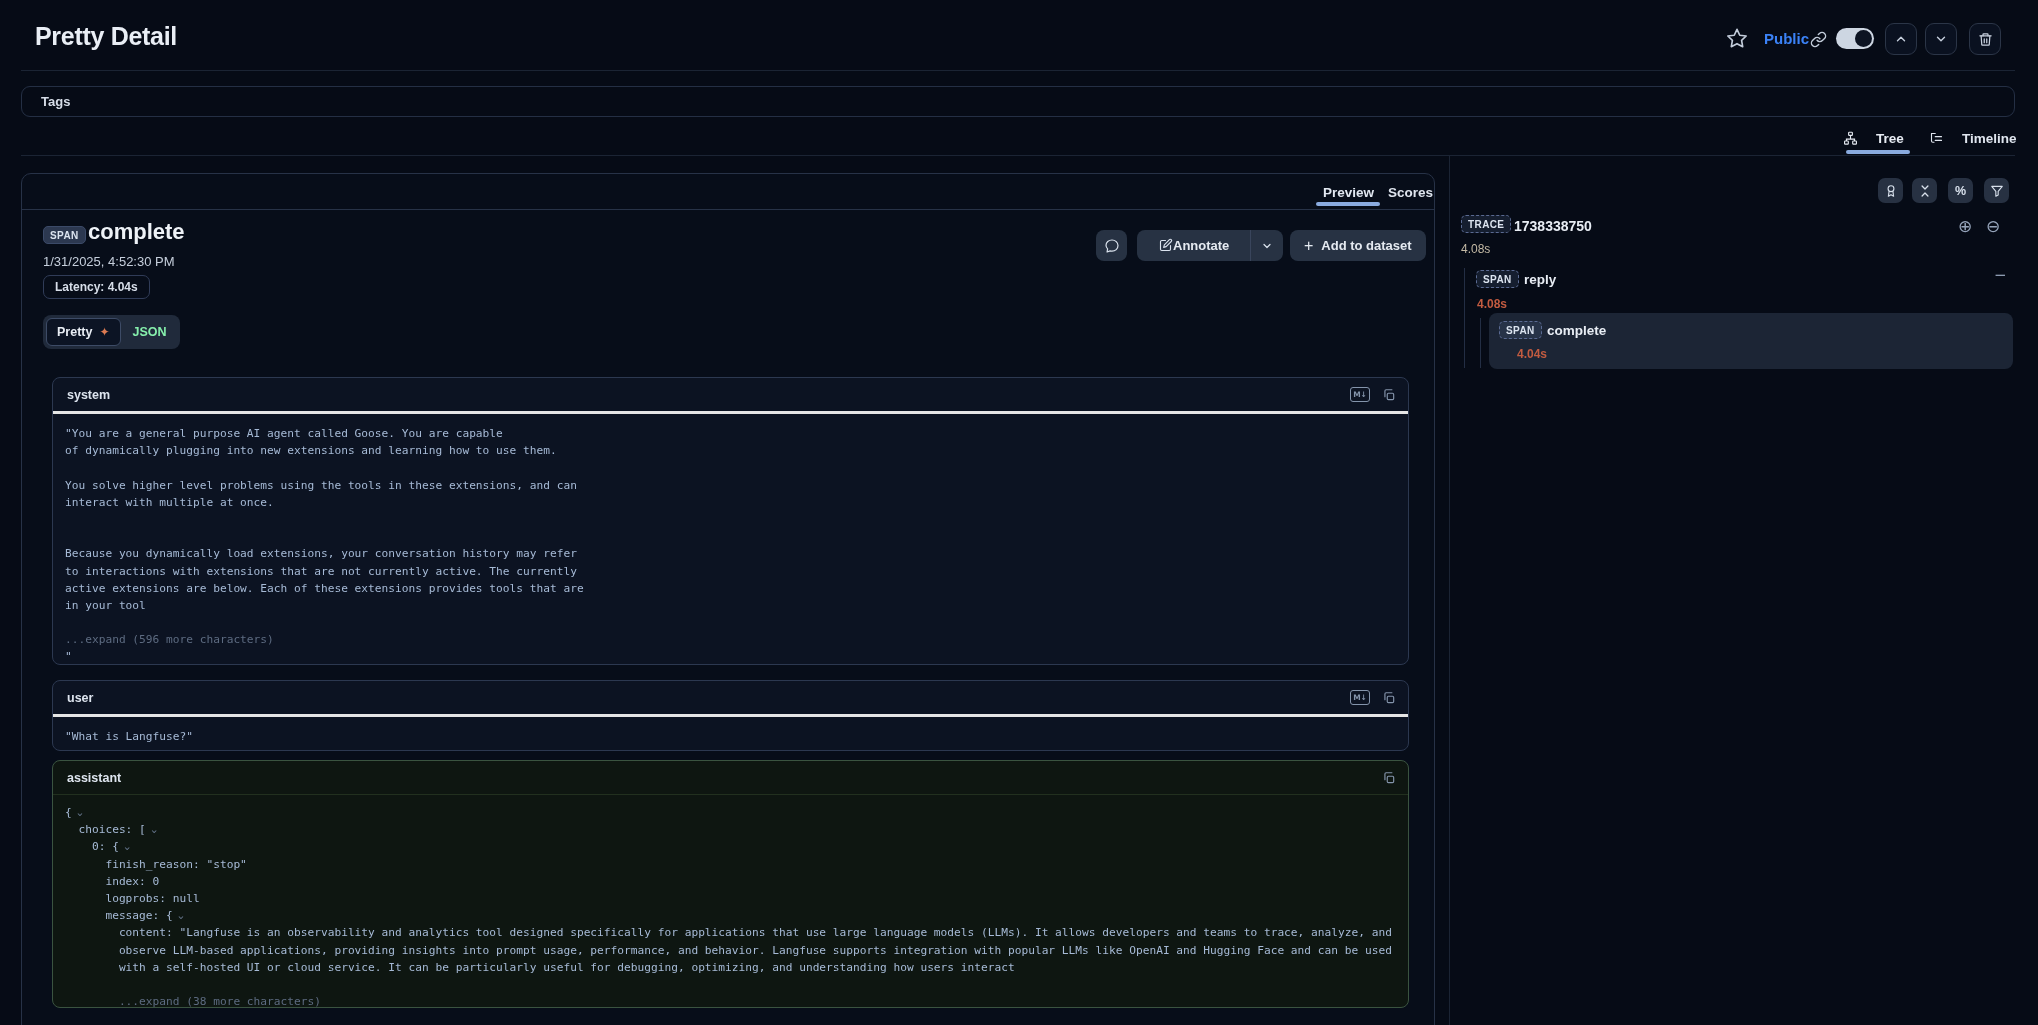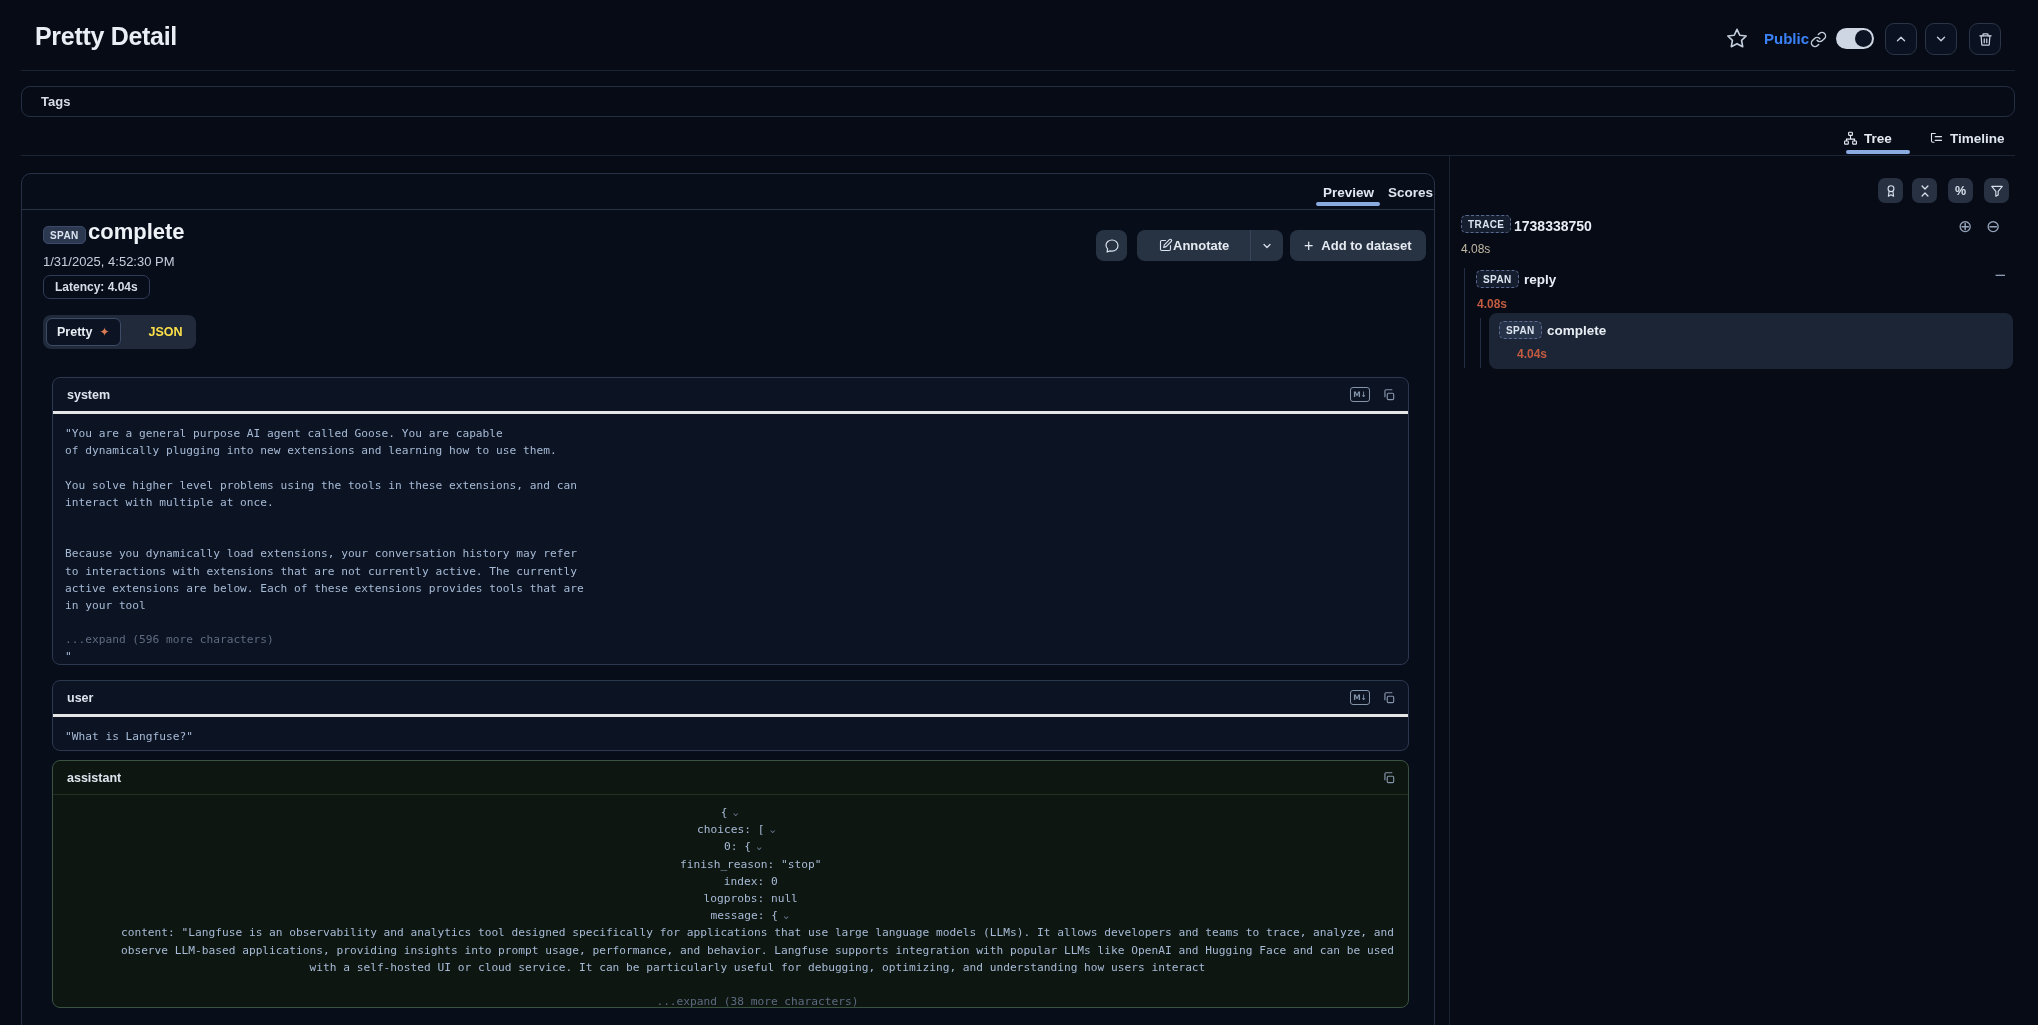--- a/index.html
+++ b/index.html
@@ -14,40 +14,40 @@
             display:flex;align-items:center;justify-content:center;}
   .toggle{width:38px;height:21px;border-radius:11px;background:#cdd6e2;}
   .toggle .knob{position:absolute;right:2px;top:2px;width:17px;height:17px;border-radius:50%;background:#0c1322;}
   .hline{background:#1b2434;height:1px;}
   .vline{background:#1b2434;width:1px;}
   
   .tags-box{left:21px;top:86px;width:1994px;height:31px;border:1px solid #242f44;border-radius:9px;
             display:flex;align-items:center;padding-left:19px;box-sizing:border-box;}
   .tags-label{font-size:13px;font-weight:700;color:#d6dde8;}
   
-  .vtab{display:flex;align-items:center;gap:6px;font-size:13.5px;font-weight:700;color:#e7ecf3;}
+  .vtab{display:flex;align-items:center;gap:18px;font-size:13.5px;font-weight:700;color:#e7ecf3;}
   .tab-underline{height:4px;border-radius:2px;background:#8aabdf;}
   
   .main-panel{left:21px;top:173px;width:1414px;height:890px;border:1px solid #273247;border-radius:10px;
               background:#070d19;box-sizing:border-box;}
   .ptab{font-size:13.5px;font-weight:700;color:#e2e8f1;}
   
   .badge{display:inline-block;font-size:10px;font-weight:700;letter-spacing:.4px;color:#dce4f0;
          background:rgba(96,115,160,.18);border:1px dashed #5a6a92;border-radius:5px;padding:3px 6px 2px;}
   .badge.solid{border:1px solid #3b4a68;background:#2c3850;}
   .obs-name{font-size:22px;font-weight:700;color:#eef2f7;}
   .timestamp{font-size:13px;color:#c6cfdc;}
   .act-btn{background:#273243;border-radius:8px;height:31px;display:flex;align-items:center;
            font-size:13px;font-weight:600;color:#e5eaf1;}
   .pill{height:22px;line-height:22px;border:1px solid #303c58;border-radius:7px;padding:0 11px;
         font-size:12px;font-weight:600;color:#d7dee9;}
-  .fmt-toggle{height:28px;background:#202a3b;border-radius:8px;padding:3px;display:flex;gap:18px;box-sizing:content-box;}
+  .fmt-toggle{height:28px;background:#202a3b;border-radius:8px;padding:3px;display:flex;gap:2px;box-sizing:content-box;}
   .fmt-seg{display:flex;align-items:center;border-radius:6px;font-size:12.5px;font-weight:600;padding:0 10px;}
   .fmt-seg.active{background:#0c1424;border:1px solid #3d4b66;color:#e9eef5;}
-  .fmt-seg.inactive{color:#fde047;}
+  .fmt-seg.inactive{color:#86efac;}
   .sparkle{color:#dd7b52;font-size:12px;margin-left:7px;font-family:"DejaVu Sans",sans-serif;}
   
   .msg-panel{left:52px;width:1357px;border-radius:8px;box-sizing:border-box;overflow:hidden;}
   .msg-blue{background:#0c1322;border:1px solid #2c3850;}
   .msg-green{background:#0e1611;border:1px solid #3a5340;}
   .msg-head{height:33px;display:flex;align-items:center;padding:0 14px;font-size:12.5px;font-weight:700;color:#dde4ee;}
   .msg-blue .msg-head{border-bottom:3px solid #e5e5e5;text-align:right;}
   .msg-green .msg-head{border-bottom:1px solid #22301f;}
   .msg-body{padding:11px 12px;font-family:"DejaVu Sans Mono",monospace;font-size:11.2px;line-height:17.2px;
             color:#a6bad6;white-space:pre;overflow:hidden;}
@@ -203,21 +203,21 @@
         <div class="mdicon">M↓</div>
         <svg width="14" height="14" viewBox="0 0 24 24" fill="none" stroke="#8494ab" stroke-width="2" stroke-linecap="round">
           <rect x="9" y="9" width="11" height="11" rx="2"></rect>
             <path d="M5 15V5a2 2 0 0 1 2-2h10"></path>
         </svg>
       </div>
     </div>
     <div class="msg-body">"What is Langfuse?"</div>
   </div>
 
-  <div class="abs msg-panel msg-green" style="top:760px;height:248px;text-align:center;">
+  <div class="abs msg-panel msg-green" style="top:760px;height:248px;">
     <div class="msg-head">
       <span>assistant</span>
       <div class="head-icons">
         <svg width="14" height="14" viewBox="0 0 24 24" fill="none" stroke="#8494ab" stroke-width="2" stroke-linecap="round">
           <rect x="9" y="9" width="11" height="11" rx="2"></rect>
             <path d="M5 15V5a2 2 0 0 1 2-2h10"></path>
         </svg>
       </div>
     </div>
     <div class="msg-body" style="padding-top:9px;"><div class="cl"><span>{</span><span class="chev"> ⌄</span></div><div class="cl"><span>  choices: [</span><span class="chev"> ⌄</span></div><div class="cl"><span>    0: {</span><span class="chev"> ⌄</span></div><div class="cl"><span>      finish_reason: "stop"</span></div><div class="cl"><span>      index: 0</span></div><div class="cl"><span>      logprobs: null</span></div><div class="cl"><span>      message: {</span><span class="chev"> ⌄</span></div><div class="cl"><span>        content: "Langfuse is an observability and analytics tool designed specifically for applications that use large language models (LLMs). It allows developers and teams to trace, analyze, and</span></div><div class="cl"><span>        observe LLM-based applications, providing insights into prompt usage, performance, and behavior. Langfuse supports integration with popular LLMs like OpenAI and Hugging Face and can be used</span></div><div class="cl"><span>        with a self-hosted UI or cloud service. It can be particularly useful for debugging, optimizing, and understanding how users interact</span></div><div class="cl">&nbsp;</div><div class="cl muted"><span>        ...expand (38 more characters)</span></div></div>

